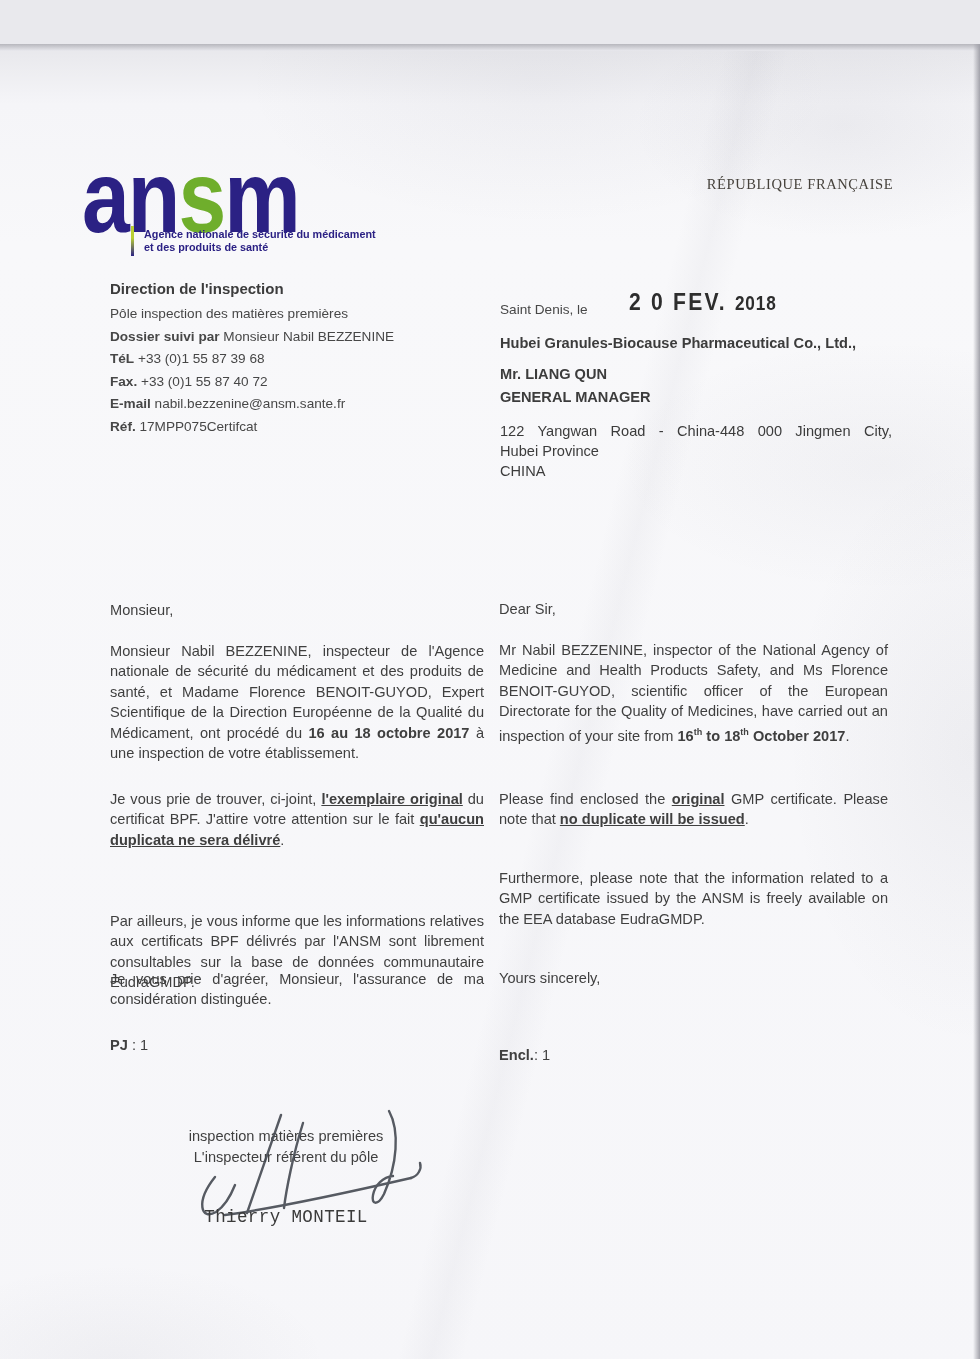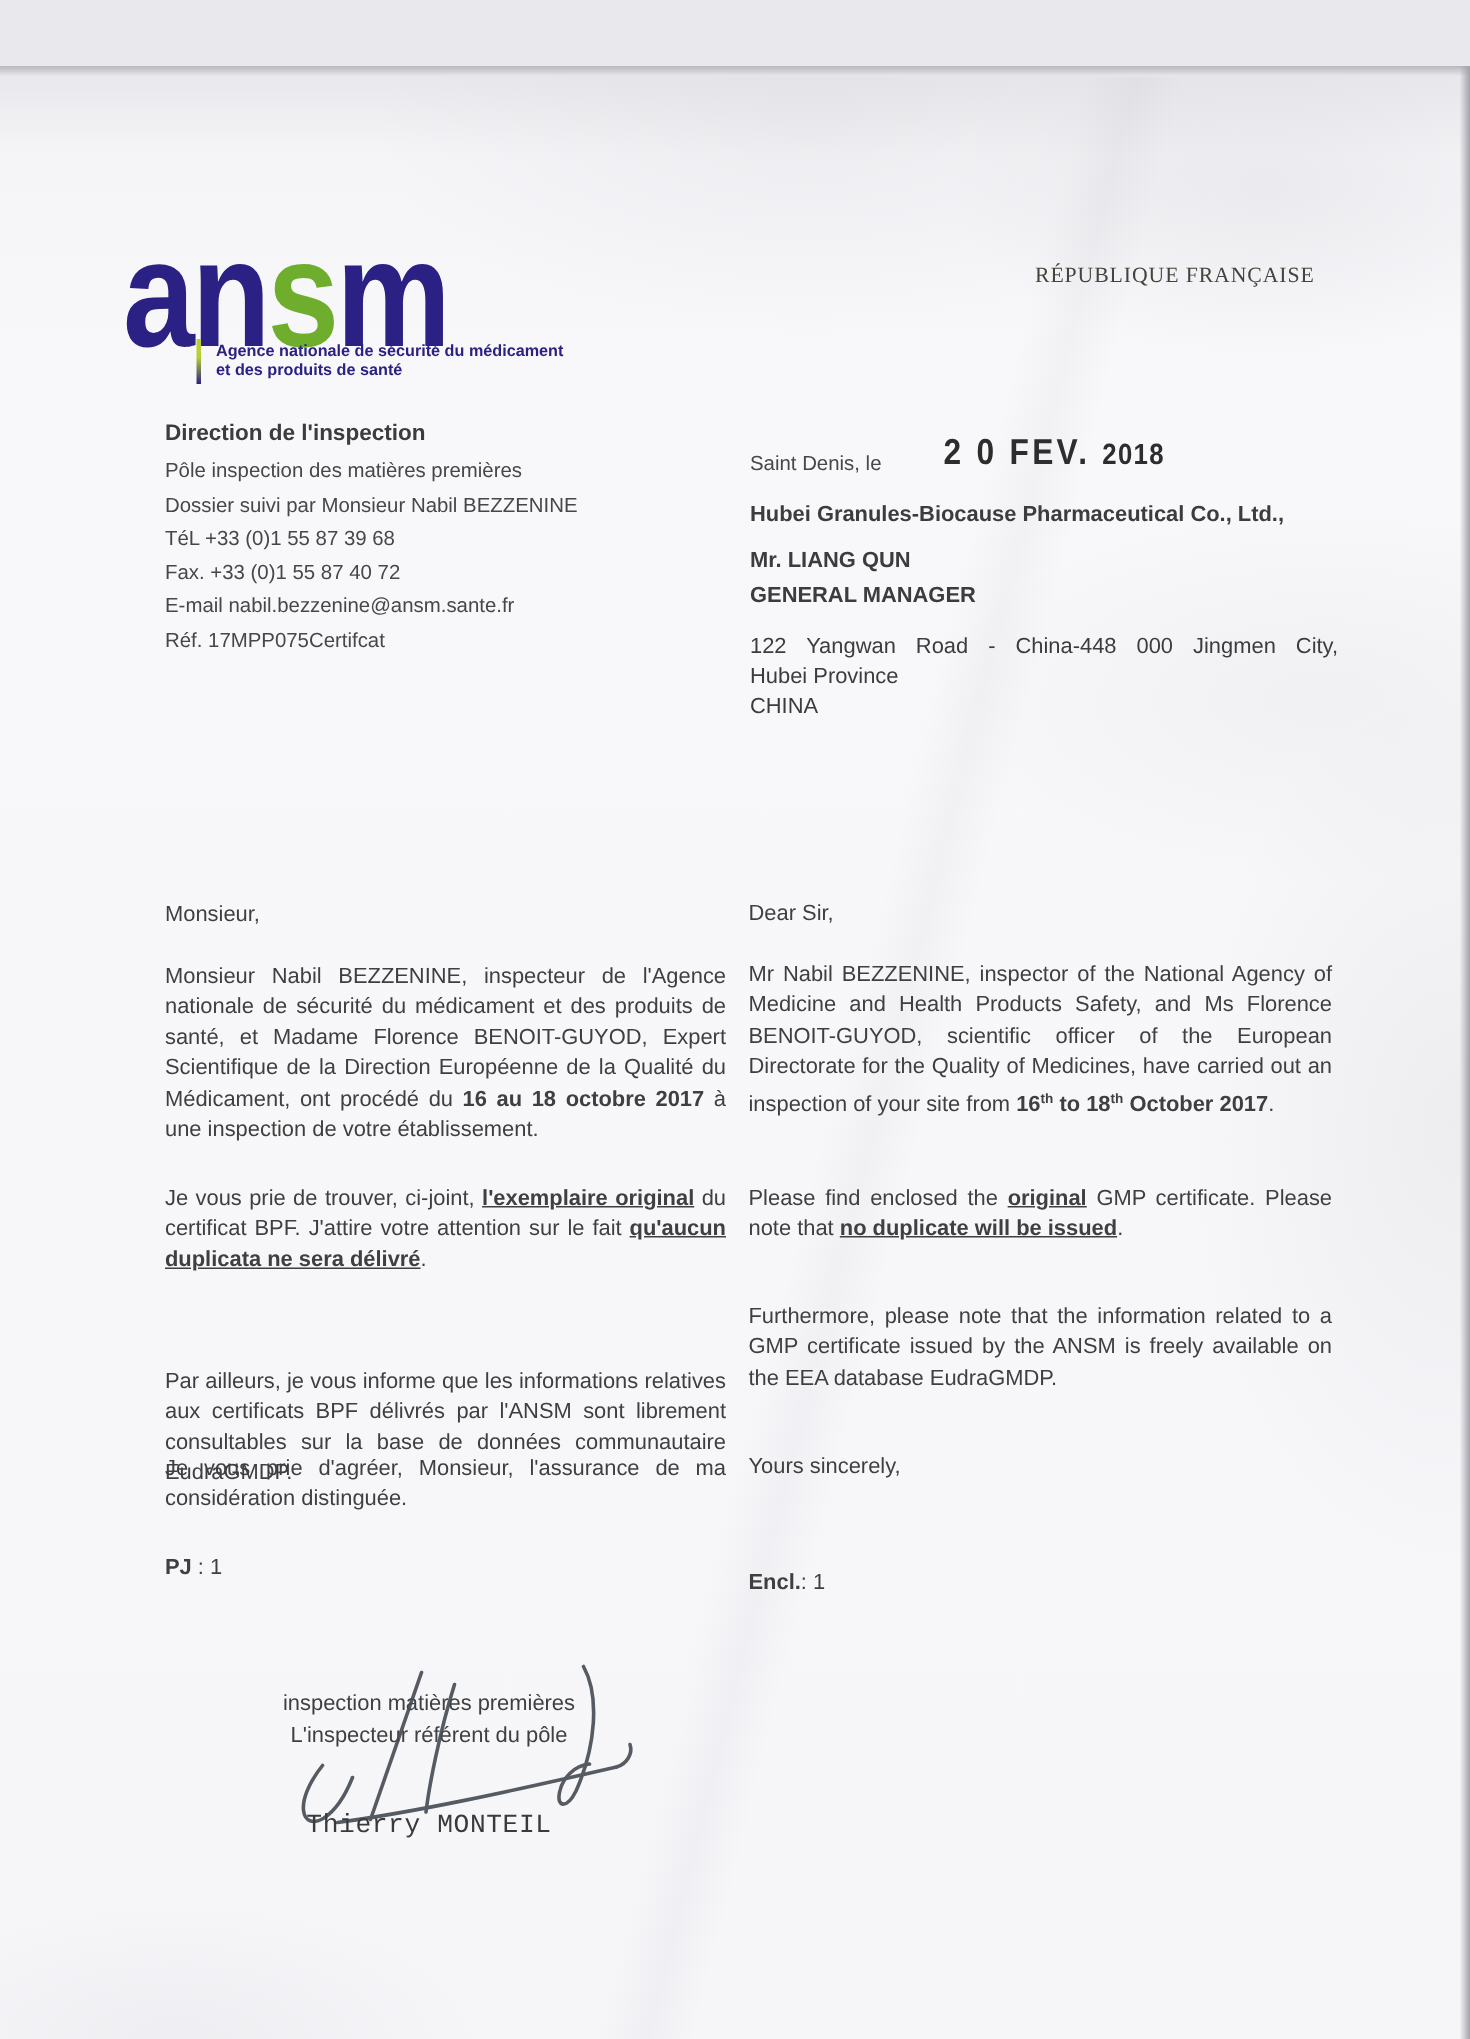--- a/index.html
+++ b/index.html
@@ -26,28 +26,28 @@
   
   .logo-word{position:absolute;left:82px;top:102px;font-size:86px;font-weight:bold;line-height:86px;
     letter-spacing:-2px;transform:scaleY(1.18);transform-origin:top left;}
   .logo-word .blue{color:#2b2184;}
   .logo-word .green{color:#6fae2c;}
   .logo-tagline{position:absolute;left:137px;top:182px;width:240px;padding:2px 0 2px 7px;
     font-size:10.8px;line-height:13px;color:#2b2184;font-weight:bold;}
   .logo-tagline-bar{position:absolute;left:131px;top:182px;width:3px;height:30px;
     background:linear-gradient(#b9cf33 40%,#2b2184);}
 
-  .republique{position:absolute;left:690px;top:132px;width:220px;
+  .republique{position:absolute;left:690px;top:132px;width:220px;text-align:center;
     font-family:"Liberation Serif",serif;font-size:14.5px;letter-spacing:0.6px;color:#46423c;}
 
   
   .sender{position:absolute;left:110px;top:236px;font-size:13.6px;color:#474747;}
   .sender .title{font-size:15px;font-weight:bold;color:#3c3c3c;margin-bottom:9px;}
   .sender .line{margin-bottom:7.5px;}
-  .sender .lbl{font-weight:normal;text-align:right;}
+  .sender .lbl{font-weight:bold;text-align:right;}
 
   
   .dateline{position:absolute;left:500px;top:248px;font-size:13.6px;color:#474747;text-align:center;}
   .stamp{display:inline-block;margin-left:38px;font-weight:bold;color:#2d2d2d;
     font-size:24px;letter-spacing:2.5px;transform:scaleX(0.88) translateY(-4px);transform-origin:left bottom;}
   .stamp .year{font-size:19.5px;letter-spacing:1px;}
 
   
   .recipient{position:absolute;left:500px;top:291px;width:392px;font-size:14.6px;color:#3c3c3c;}
   .recipient .company{font-weight:bold;margin-bottom:15px;}

